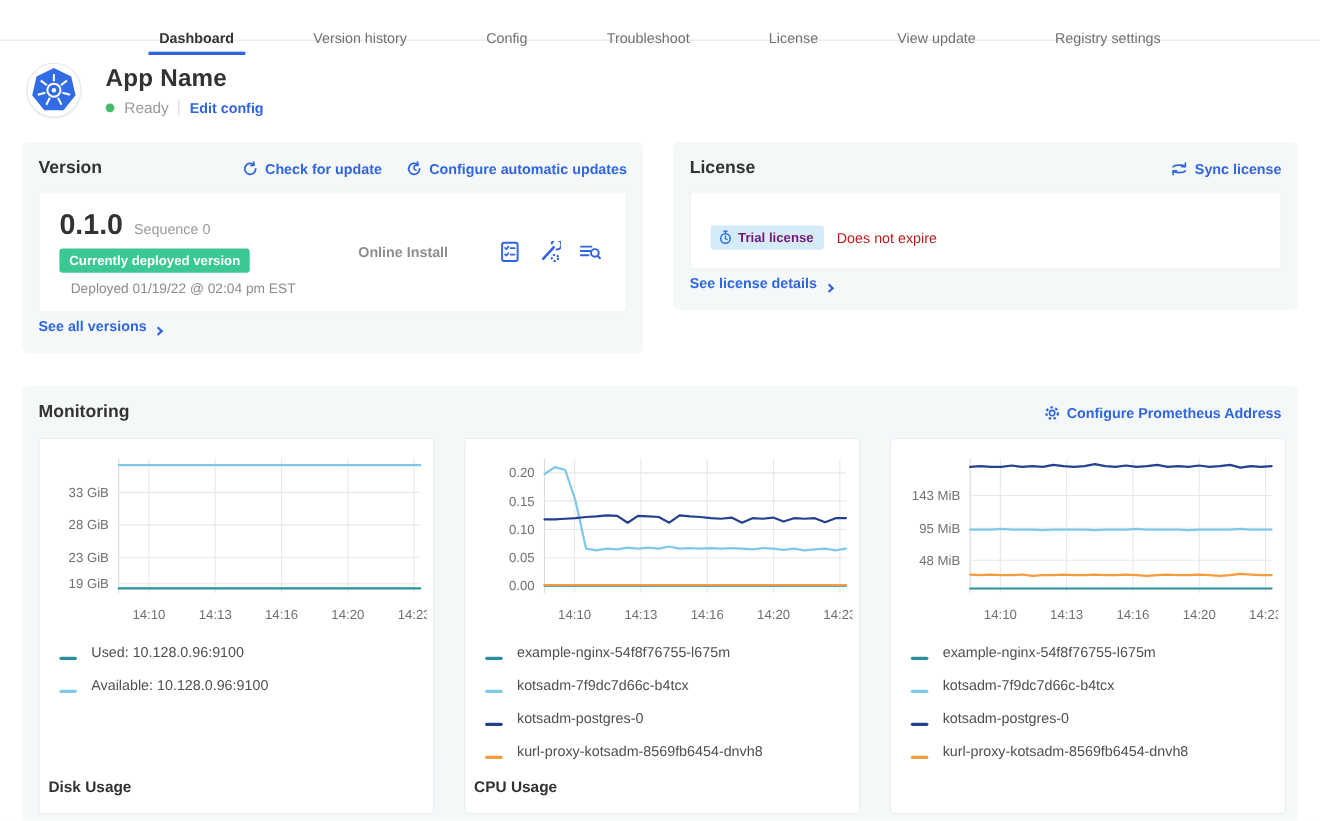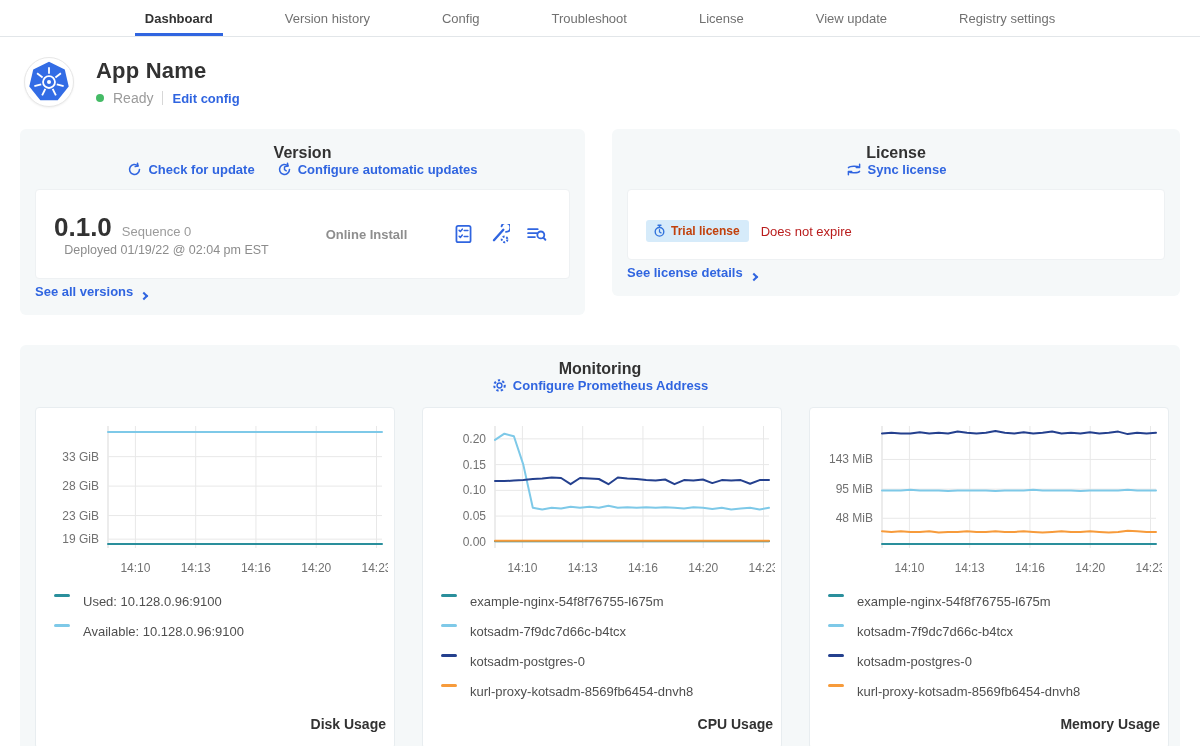--- a/index.html
+++ b/index.html
@@ -3,41 +3,41 @@
 <meta charset="utf-8">
 <style>
   * { margin:0; padding:0; box-sizing:border-box; }
   html,body { width:1200px; height:746px; background:#ffffff;
     font-family:"Liberation Sans","DejaVu Sans",sans-serif; color:#323232; }
   a { text-decoration:none; cursor:pointer; }
 
   
   .topnav { height:37px; border-bottom:1px solid #e2e6e9; display:flex; justify-content:center; background:#fff; }
   .tabs { display:flex; }
-  .tab { font-size:13px; color:#717171; font-weight:500; padding:11px 10px 8px; margin:0 26px;
+  .tab { font-size:13px; color:#717171; font-weight:500; padding:11px 10px 20px; margin:16px 26px;
          border-bottom:3px solid transparent; cursor:pointer; white-space:nowrap; }
   .tab.active { color:#323232; font-weight:700; border-bottom-color:#3065e0; }
 
   
   .app-header { display:flex; align-items:center; gap:22px; padding:20px 0 0 24px; }
   .k8s-badge { width:50px; height:50px; border-radius:50%; background:#fff; border:1px solid #e7e7e7;
                display:flex; align-items:center; justify-content:center; box-shadow:0 1px 2px rgba(0,0,0,.06); }
   .app-title { font-size:22px; font-weight:700; letter-spacing:.2px; }
   .app-subrow { display:flex; align-items:center; gap:9px; margin-top:6px; }
   .status-dot { width:8px; height:8px; border-radius:50%; background:#44bb66; display:inline-block; }
   .status-text { font-size:14px; color:#9b9b9b; }
   .vdiv { width:1px; height:14px; background:#d7d7d7; display:inline-block; }
   .link { color:#3065e0; font-size:13px; font-weight:700; display:inline-flex; align-items:center; gap:6px; }
   .link svg { flex:none; }
 
   
   main { padding:0 20px; }
   .cards-row { display:flex; gap:27px; margin-top:22px; align-items:flex-start; }
   .panel { background:#f5f8f9; border-radius:6px; padding:15px; }
-  .panel-head { display:flex; align-items:center; justify-content:space-between;flex-direction:column; }
+  .panel-head { display:flex; align-items:center; justify-content:space-between; }
   .panel-title { font-size:16px; font-weight:700; }
   .head-links { display:flex; align-items:center; gap:22px; }
   .white-card { background:#fff; border:1px solid #eef1f3; border-radius:4px; margin-top:12px; }
 
   .version-panel { width:565px; }
   .version-card-inner { display:flex; align-items:center; padding:14px 18px; min-height:90px; }
   .v-left { width:225px; }
   .v-line1 { display:flex; align-items:baseline; gap:10px; }
   .v-number { font-size:26px; font-weight:700; }
   .v-seq { font-size:13px; color:#9b9b9b; }
@@ -48,37 +48,37 @@
   .v-icons { display:flex; align-items:center; gap:16px; padding-right:4px; }
   .v-icons span { display:inline-flex; cursor:pointer; }
   .see-link { margin-top:5px; display:inline-flex;align-items:flex-end; }
 
   .license-panel { width:568px; }
   .license-card-inner { padding:15px 18px 17px; }
   .lic-line1 { display:flex; align-items:center; gap:12px; }
   .lic-name { font-size:18px; font-weight:700; color:#44556b; }
   .badge-channel { background:#e9f4fc; color:#62a4dd; font-size:12px; font-weight:700; padding:3px 8px; border-radius:3px; }
   .lic-line2 { display:flex; align-items:center; gap:12px; margin-top:15px; }
-  .badge-trial { background:#d6ebfa; color:#c2410c; font-size:12px; font-weight:700; padding:4px 9px 4px 7px;
+  .badge-trial { background:#d6ebfa; color:#701a75; font-size:12px; font-weight:700; padding:4px 9px 4px 7px;
                  border-radius:3px; display:inline-flex; align-items:center; gap:5px; }
   .lic-expire { font-size:13px; color:#b91c1c; }
 
   .chev { display:inline-block; width:6px; height:6px; border-top:2px solid #3065e0; border-right:2px solid #3065e0;
           transform:rotate(45deg); margin-left:2px; }
 
   
   .monitoring-panel { margin-top:30px; padding:15px 15px 18px; }
   .charts-row { display:flex; gap:27px; margin-top:14px; }
   .chart-card { background:#fff; border:1px solid #e8edf0; border-radius:4px; width:360px; height:342px;
                 padding:10px 8px 0; display:flex; flex-direction:column; }
   .legend { margin:16px 0 0 10px; flex:1; }
-  .legend-item { display:flex; align-items:flex-start; gap:13px; margin-bottom:15px; }
+  .legend-item { display:flex; align-items:flex-end; gap:13px; margin-bottom:15px; }
   .legend-dash { width:16px; height:3px; border-radius:2px; flex:none; }
   .legend-label { font-size:13px; color:#4f4f4f; }
-  .chart-title { text-align:right; font-size:14px; font-weight:700; margin-bottom:16px; }
+  .chart-title { text-align:left; font-size:14px; font-weight:700; margin-bottom:16px; }
   .chart-svg text { font-family:"Liberation Sans","DejaVu Sans",sans-serif; font-size:12px; fill:#717171; }
 </style>
 </head>
 <body>
 
 <nav class="topnav">
   <div class="tabs" id="nav-tabs">
       <div class="tab active">Dashboard</div>
       <div class="tab">Version history</div>
       <div class="tab">Config</div>
@@ -140,20 +140,21 @@
             <span>Configure automatic updates</span>
           </a>
         </div>
       </div>
       <div class="white-card version-card-inner">
         <div class="v-left">
           <div class="v-line1">
             <span class="v-number">0.1.0</span>
             <span class="v-seq">Sequence 0</span>
           </div>
+          <span class="badge-green">Currently deployed version</span>
           <div class="v-deployed">Deployed 01/19/22 @ 02:04 pm EST</div>
         </div>
         <div class="v-center">Online Install</div>
         <div class="v-icons">
           <span>
             <svg width="19" height="20" viewBox="0 0 16 17">
               <rect x="2" y="1.5" width="12" height="14" rx="1.5" fill="none" stroke="#3065e0" stroke-width="1.5"></rect>
               <polyline points="4.3,5.4 5.3,6.4 7,4.4" fill="none" stroke="#3065e0" stroke-width="1.3" stroke-linecap="round" stroke-linejoin="round"></polyline>
               <line x1="8.6" y1="5.6" x2="11.7" y2="5.6" stroke="#3065e0" stroke-width="1.3" stroke-linecap="round"></line>
               <polyline points="4.3,10.4 5.3,11.4 7,9.4" fill="none" stroke="#3065e0" stroke-width="1.3" stroke-linecap="round" stroke-linejoin="round"></polyline>
@@ -349,17 +350,16 @@
             </div>
             <div class="legend-item">
               <span class="legend-dash" style="background: rgb(36, 64, 142);"></span>
               <span class="legend-label">kotsadm-postgres-0</span>
             </div>
             <div class="legend-item">
               <span class="legend-dash" style="background: rgb(247, 155, 59);"></span>
               <span class="legend-label">kurl-proxy-kotsadm-8569fb6454-dnvh8</span>
             </div>
           </div>
-          <div class="chart-title">Memory Usage</div>
         </div>
       </div>
   </section>
 </main>
 
 </body></html>

